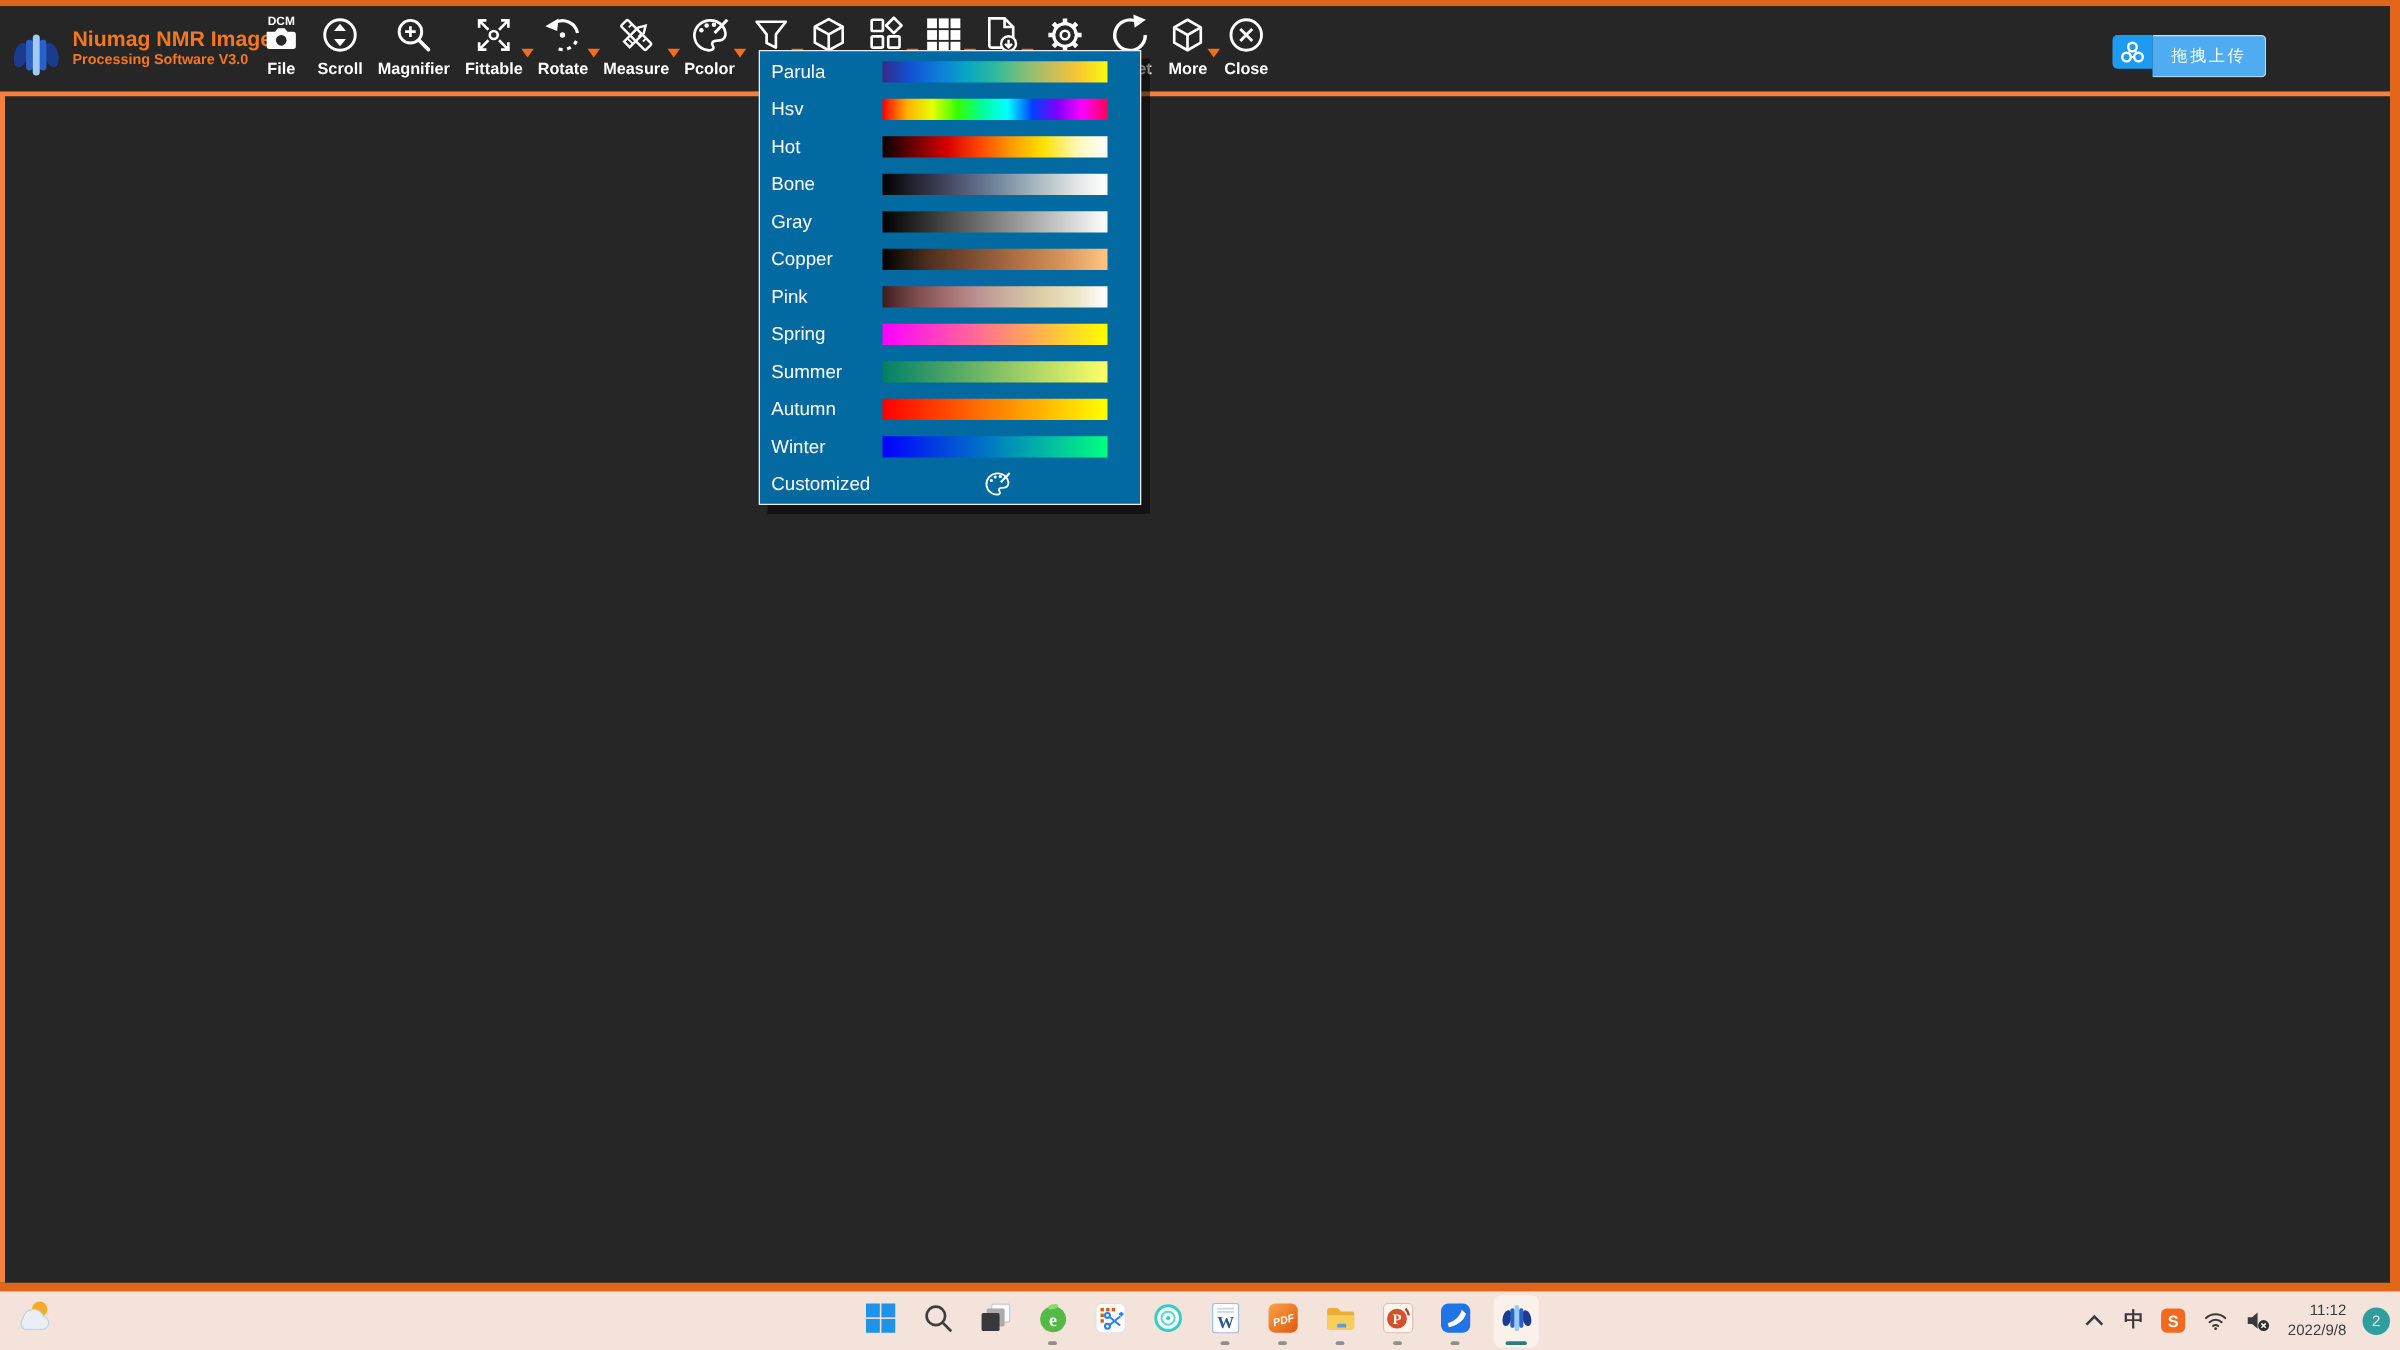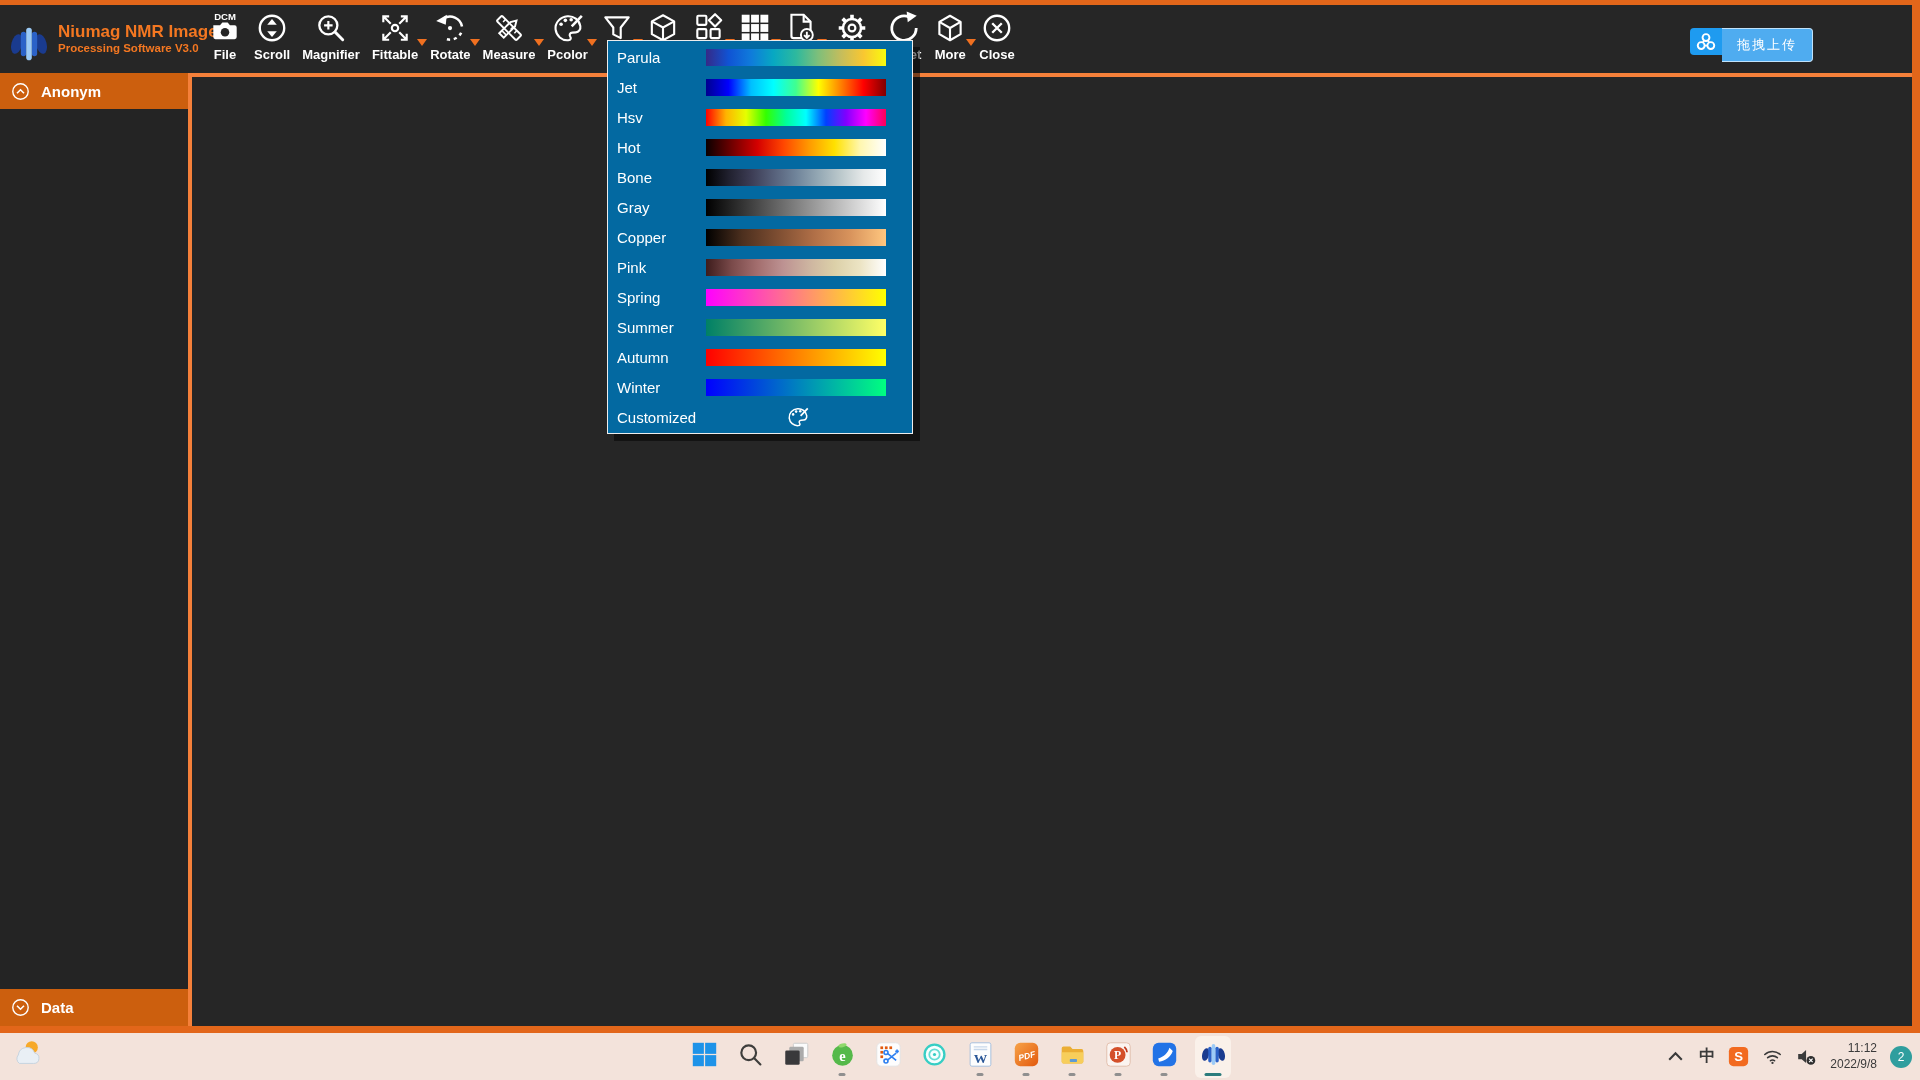--- a/index.html
+++ b/index.html
@@ -248,24 +248,20 @@
           </svg>
         </span>
       <span class="upload-txt">拖拽上传</span>
     </div>
     <div class="cmenu" id="cmenu">
         <div class="mrow">
           <span class="mname">Parula</span>
           <span class="mbar" style="background: linear-gradient(90deg, rgb(53, 42, 135), rgb(16, 83, 212), rgb(15, 123, 219), rgb(7, 168, 194), rgb(45, 185, 158), rgb(127, 191, 122), rgb(197, 189, 92), rgb(249, 199, 49), rgb(249, 251, 14));"></span>
         </div>
         <div class="mrow">
-          <span class="mname">Jet</span>
-          <span class="mbar" style="background: linear-gradient(90deg, rgb(0, 0, 143), rgb(0, 0, 255), rgb(0, 191, 255), rgb(0, 255, 255), rgb(64, 255, 144), rgb(255, 255, 0), rgb(255, 128, 0), rgb(255, 0, 0), rgb(128, 0, 0));"></span>
-        </div>
-        <div class="mrow">
           <span class="mname">Hsv</span>
           <span class="mbar" style="background: linear-gradient(90deg, rgb(255, 0, 0), rgb(255, 179, 0), rgb(229, 255, 0), rgb(51, 255, 0), rgb(0, 255, 153), rgb(0, 255, 255), rgb(0, 64, 255), rgb(128, 0, 255), rgb(255, 0, 255), rgb(255, 0, 85));"></span>
         </div>
         <div class="mrow">
           <span class="mname">Hot</span>
           <span class="mbar" style="background: linear-gradient(90deg, rgb(10, 0, 0), rgb(112, 0, 0), rgb(212, 0, 0), rgb(255, 69, 0), rgb(255, 153, 0), rgb(255, 225, 0), rgb(255, 247, 176), rgb(255, 255, 255));"></span>
         </div>
         <div class="mrow">
           <span class="mname">Bone</span>
           <span class="mbar" style="background: linear-gradient(90deg, rgb(0, 0, 0), rgb(32, 32, 46), rgb(60, 60, 84), rgb(86, 96, 122), rgb(112, 132, 154), rgb(148, 168, 180), rgb(188, 201, 204), rgb(230, 233, 233), rgb(255, 255, 255));"></span>
@@ -304,36 +300,20 @@
               <path d="M27.6 14.2 C26.6 8.4 21.4 4.5 15.4 5 C8.6 5.6 3.6 11 4.3 17.4 C5 23.5 10.2 28 16.2 27.5 c2.7-.2 2.9-2 1.9-3.4 c-1.2-1.8-.3-3.5 2-3.7 l3.3-.3 c2.7-.3 4.7-2.7 4.2-5.9 Z" stroke="#fff" stroke-width="2" fill="none"></path>
               <circle cx="9.5" cy="12.5" r="1.7" fill="#fff"></circle>
               <circle cx="13.5" cy="8.8" r="1.7" fill="#fff"></circle>
               <circle cx="19" cy="8.2" r="1.7" fill="#fff"></circle>
               <path d="M19.5 14.5 L29 4.5" stroke="#fff" stroke-width="2.4"></path>
             </svg></span>
         </div>
       </div>
   </div>
   <div class="content">
-    <div class="sidebar">
-      <div class="panel-bar">
-        <span class="pchev" id="chevUp"><svg viewBox="0 0 24 24">
-              <circle cx="12" cy="12" r="8.8" stroke="#fff" stroke-width="1.6" fill="none"></circle>
-              <path d="M8 14 L12 10 L16 14" stroke="#fff" stroke-width="1.8" fill="none"></path>
-            </svg></span>
-        <span class="plabel">Anonym</span>
-      </div>
-      <div class="panel-bar bottom">
-        <span class="pchev" id="chevDown"><svg viewBox="0 0 24 24">
-              <circle cx="12" cy="12" r="8.8" stroke="#fff" stroke-width="1.6" fill="none"></circle>
-              <path d="M8 10 L12 14 L16 10" stroke="#fff" stroke-width="1.8" fill="none"></path>
-            </svg></span>
-        <span class="plabel">Data</span>
-      </div>
-    </div>
     <div class="v-divider"></div>
     <div class="main"></div>
   </div>
 </div>
 
 <div class="taskbar">
   <div class="weather">
     <span id="weatherIcon"><svg viewBox="0 0 36 36">
           <circle cx="23" cy="11" r="6.5" fill="#F7A928"></circle>
           <path d="M10 28 h15 a5.5 5.5 0 0 0 1.2-10.9 a9 9 0 0 0-17.4 1.9 A6 6 0 0 0 10 28 Z" fill="#E9EFF5" stroke="#C5D2DE" stroke-width="1"></path>

